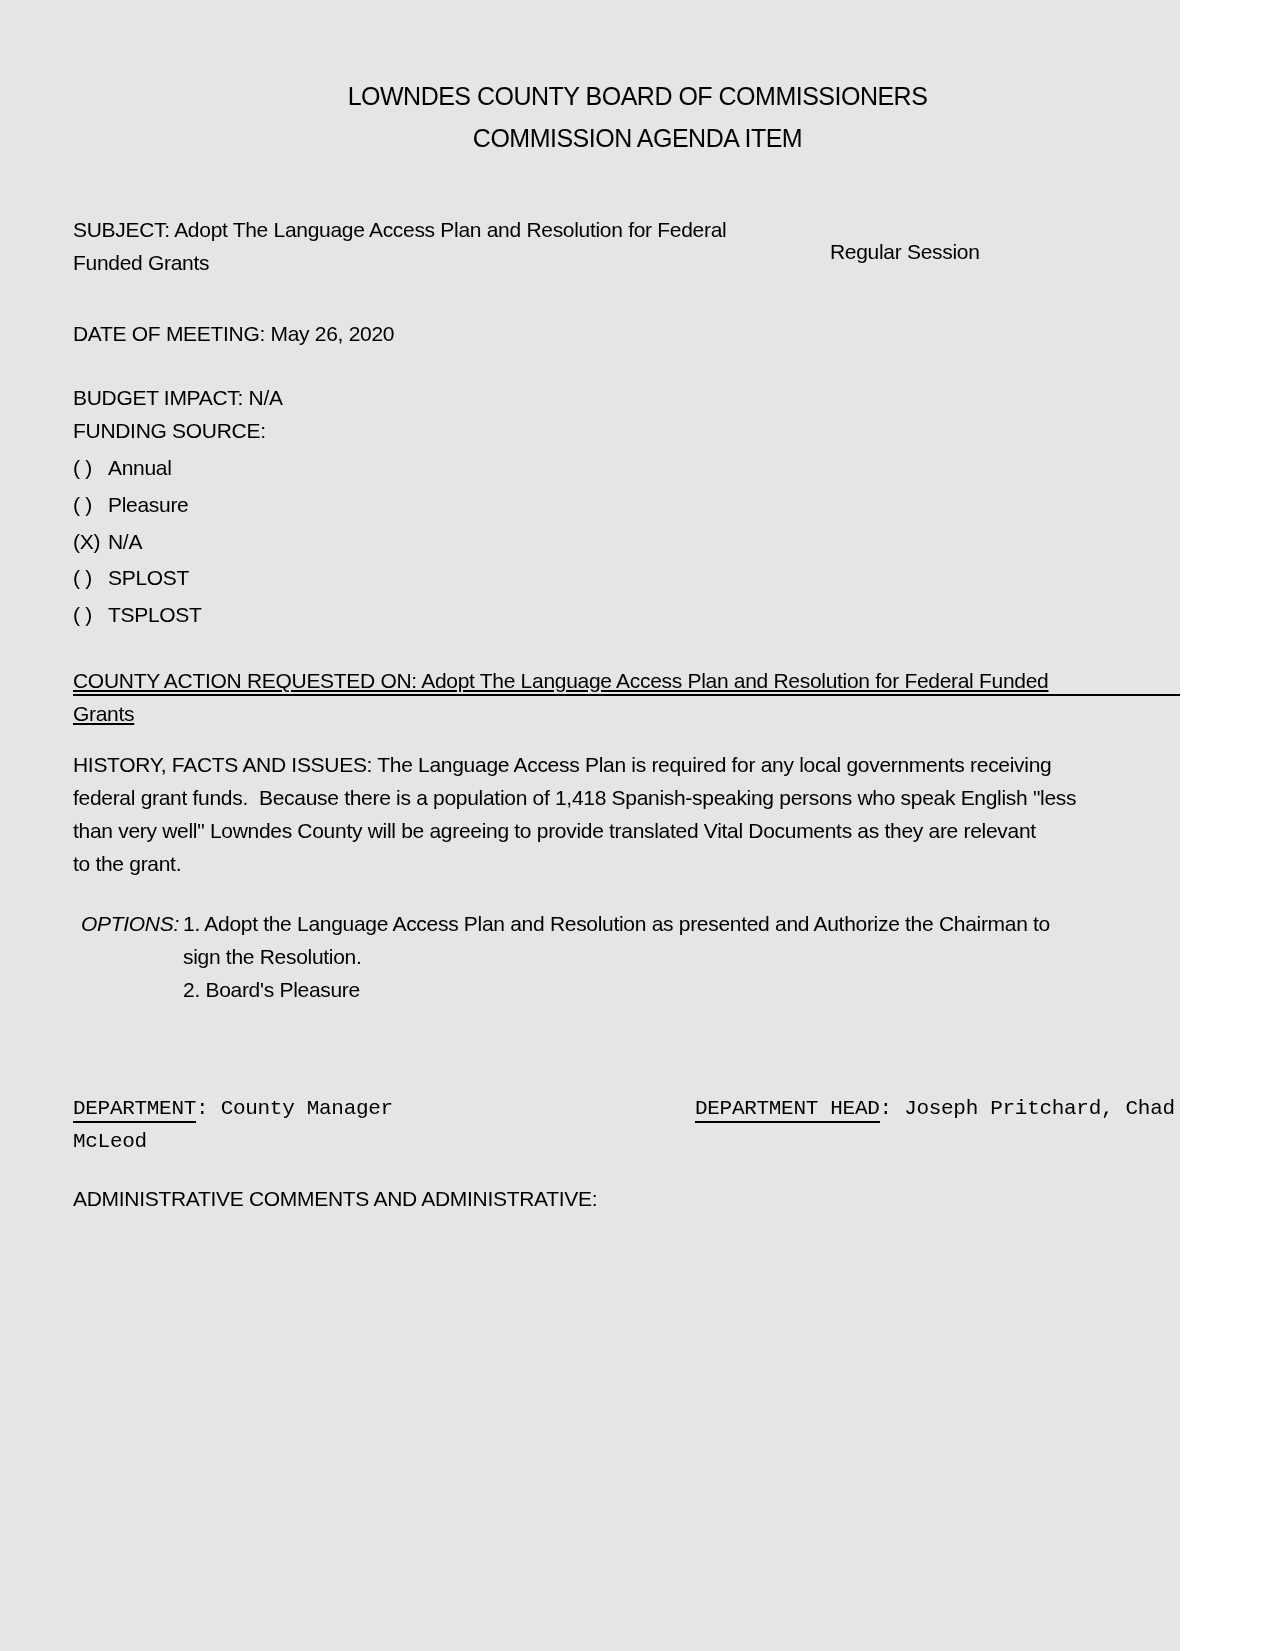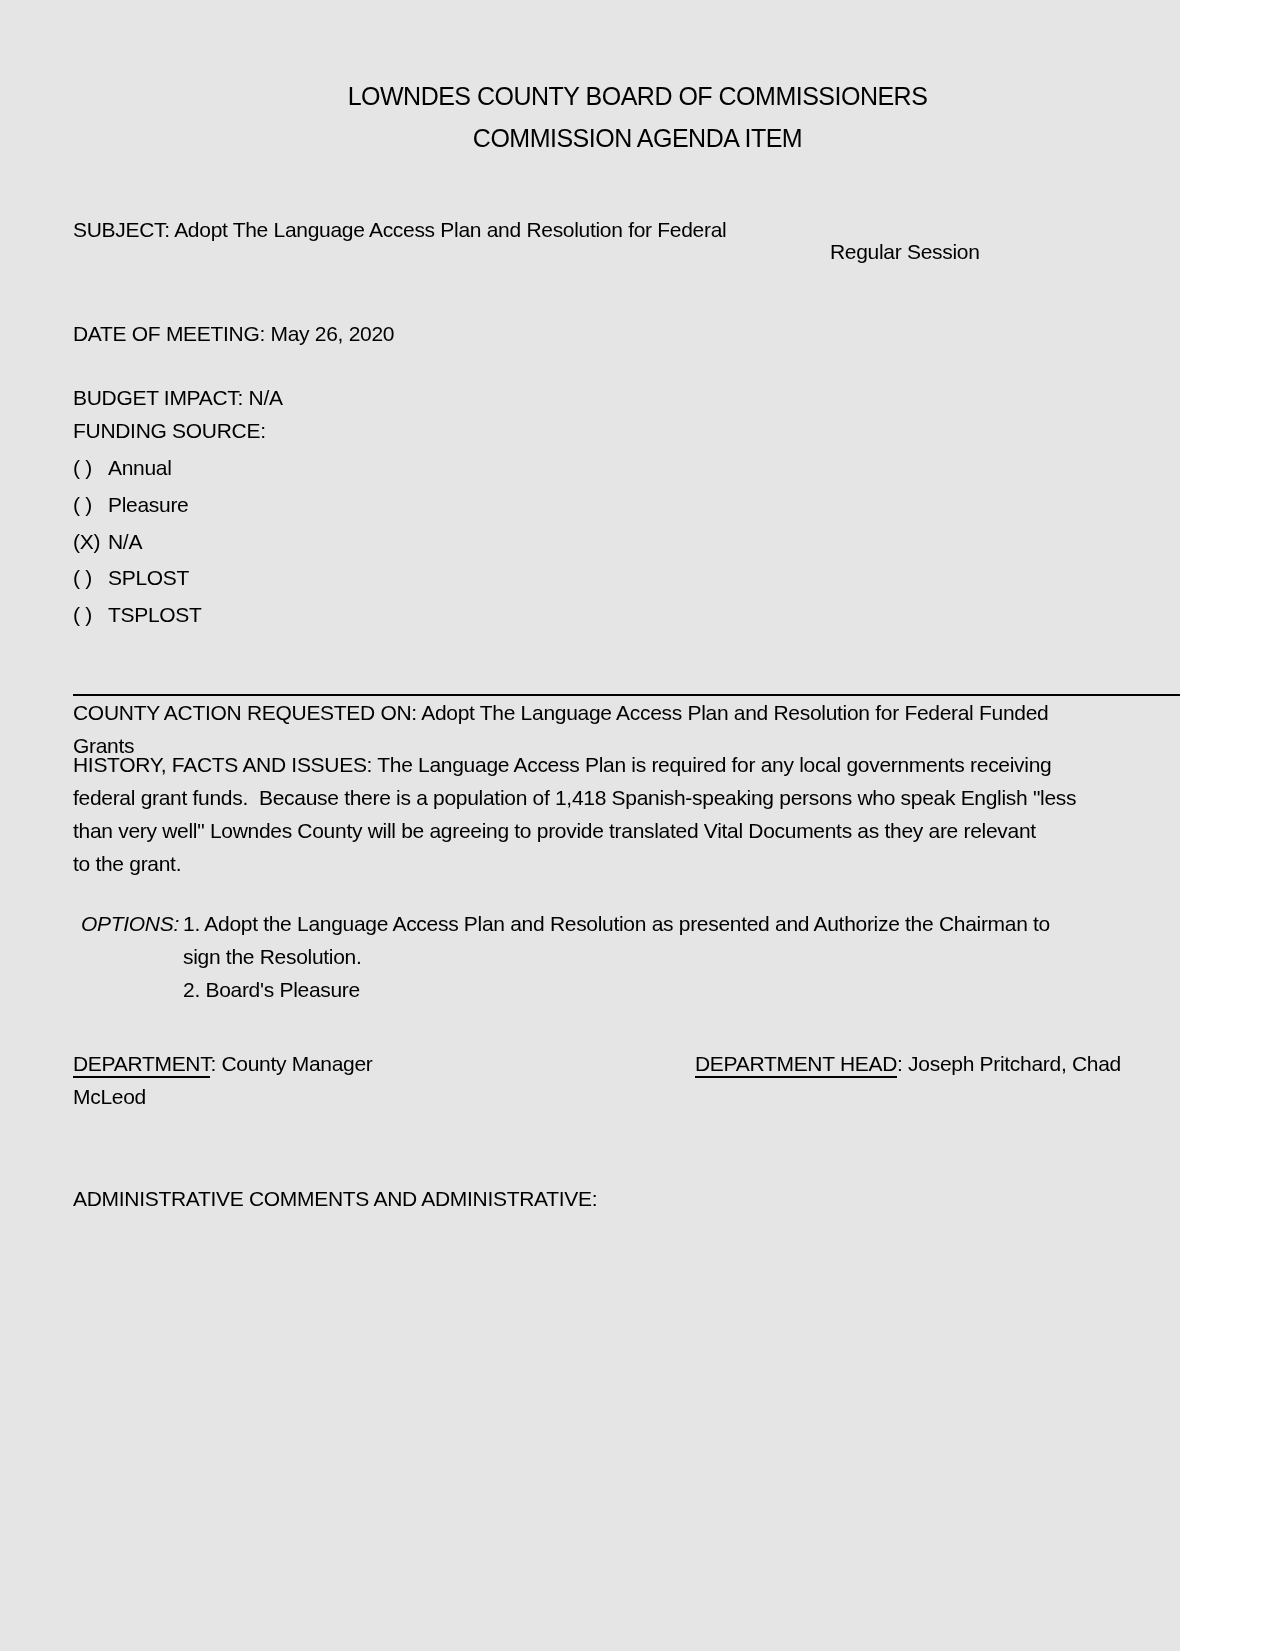--- a/index.html
+++ b/index.html
@@ -31,51 +31,52 @@
     line-height: 42px;
   }
   .left-col { left: 73px; margin-top: 43px; }
   .subject       { top: 170px; }
   .session       { top: 235px; left: 830px; }
   .date-meeting  { top: 274px; }
   .budget-block  { top: 338px; }
   .funding-list  { top: 407px; line-height: 36.8px; }
   .funding-row   { display: flex; }
   .funding-mark  { width: 35px; flex: 0 0 35px; white-space: pre; }
-  .county-action { top: 653px; width: 1120px; }
+  .county-action { top: 621px; width: 1120px; text-decoration: underline; }
   .divider {
     top: 694px; left: 73px;
     width: 1107px; height: 2px;
     background: #000000;
   }
   .history       { top: 705px; width: 1160px; }
   .options-block { top: 864px; padding-left: 110px; width: 1100px; }
   .options-label { position: absolute; left: 8px; top: 0; white-space: pre; font-style: italic; }
   .recommended   { top: 987px; }
-  .department-row{ top: 1004px; width: 1120px; }
+  .department-row{ top: 1049px; width: 1120px; font-family: Liberation Mono, monospace; }
   .dept-head-col { position: absolute; left: 622px; top: 0; white-space: pre; }
   .dept-left     { white-space: pre; }
   .u-label {
     border-bottom: 2px solid #000000;
     padding-bottom: 1px;
   }
   .admin         { top: 1139px; }
 </style>
 </head>
 <body>
 
 <div class="page">
 
   <div class="abs doc-title">
     <div class="line">LOWNDES COUNTY BOARD OF COMMISSIONERS</div>
     <div class="line">COMMISSION AGENDA ITEM</div>
   </div>
 
   <div class="abs left-col subject">
     <div class="line">SUBJECT: Adopt The Language Access Plan and Resolution for Federal</div>
+    <div class="line">Funded Grants</div>
   </div>
 
   <div class="abs session line">Regular Session</div>
 
   <div class="abs left-col date-meeting line">DATE OF MEETING: May 26, 2020</div>
 
   <div class="abs left-col budget-block">
     <div class="line">BUDGET IMPACT: N/A</div>
     <div class="line">FUNDING SOURCE:</div>
   </div>

